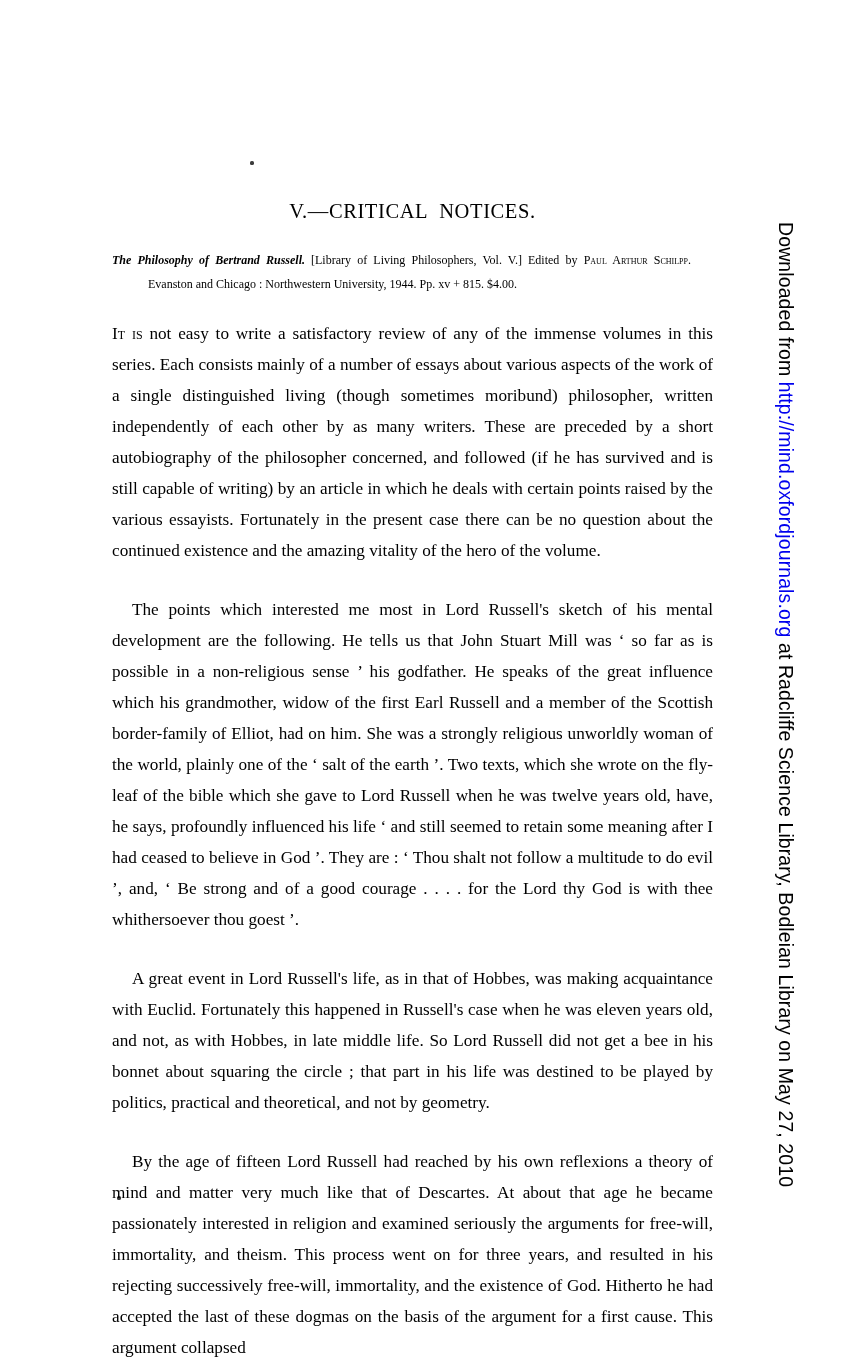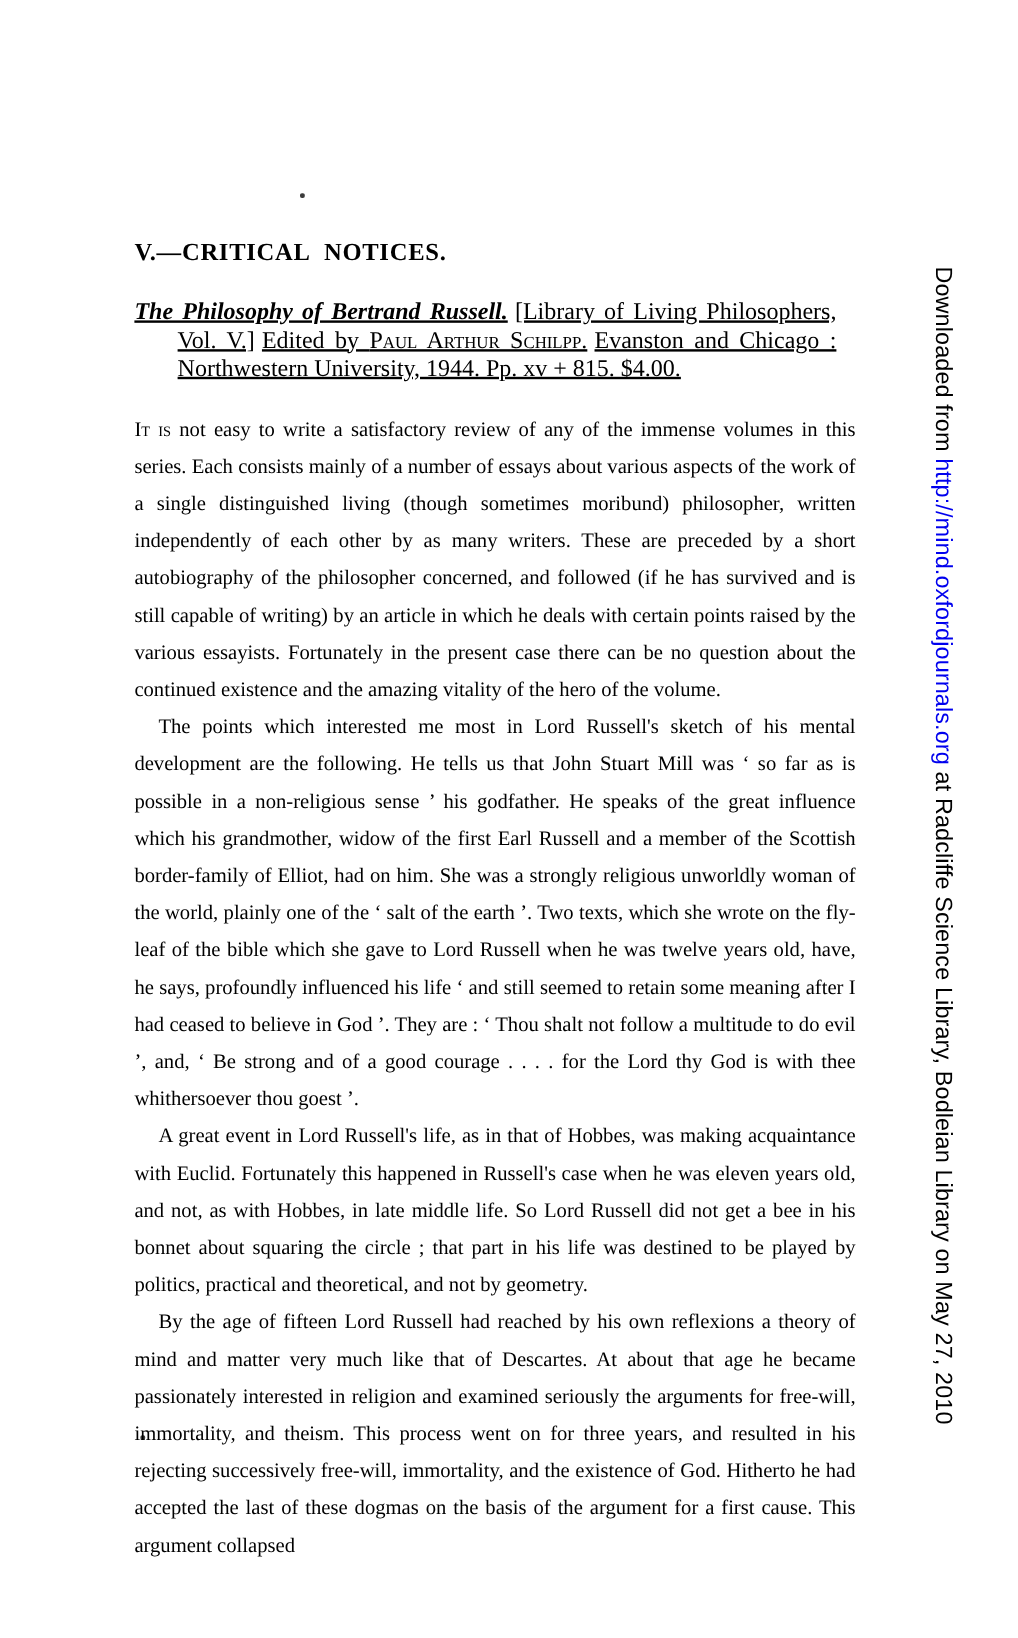--- a/index.html
+++ b/index.html
@@ -49,40 +49,39 @@
   .column {
     position: absolute;
     left: 112px;
     top: 200px;
     width: 601px;
   }
 
   .article-title {
     font-size: 20.5px;
     letter-spacing: .6px;
-    text-align: left;
-    font-weight: bold;
+    text-align: center;
+    font-weight: normal;
     margin: 0 0 26px 0;
     white-space: pre;
   }
   .article-title .gap {
     display: inline-block;
     width: 11px;
   }
 
   
   .biblio {
-    font-size: 20px;
+    font-size: 12px;
     line-height: 23.6px;
     text-align: justify;
     text-justify: inter-word;
     padding-left: 36px;
     text-indent: -36px;
     margin: 0 16px 22px 0;
-    text-decoration: underline;
   }
   .biblio .work-title {
     font-style: italic;
     font-weight: bold;
   }
   .biblio .editor-name {
     font-variant: small-caps;
   }
   .biblio .sp {
     display: inline-block;
@@ -93,20 +92,21 @@
   .body-par {
     font-size: 17.2px;
     line-height: 31px;
     text-align: justify;
     text-justify: inter-word;
     margin: 0;
     hyphens: none;
   }
   .body-par + .body-par {
     text-indent: 20px;
+    margin-top: 28px;
   }
   .par-opening {
     font-variant: small-caps;
   }
 
   
   .watermark {
     position: absolute;
     left: 797px;
     top: 222px;

